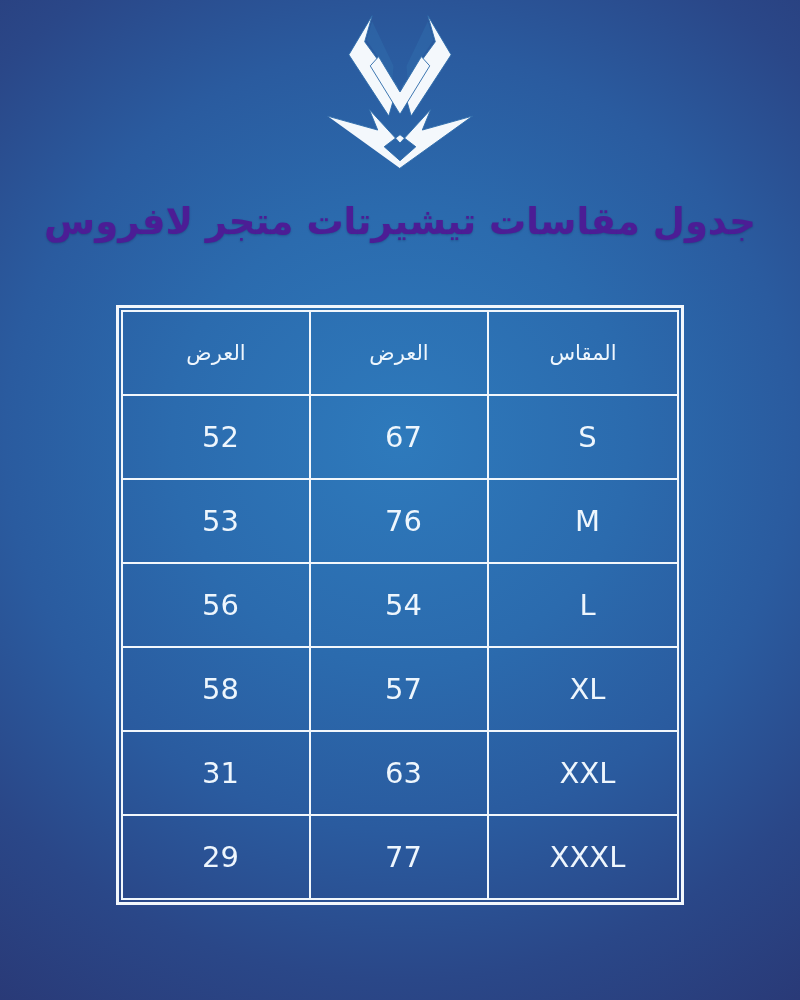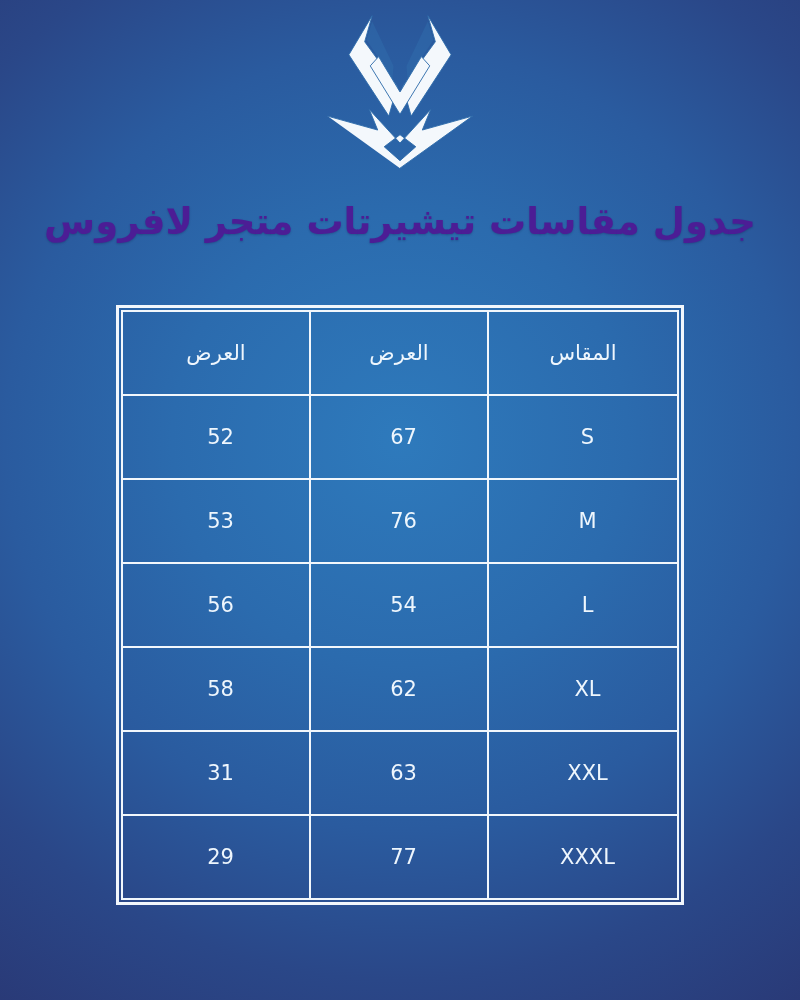--- a/index.html
+++ b/index.html
@@ -62,21 +62,21 @@
     vertical-align: middle;
     color: #eef6fd;
     font-weight: 400;
     padding: 0;
   }
   table.size-table th {
     font-size: 21px;
     font-weight: 500;
   }
   table.size-table td {
-    font-size: 21px;
+    font-size: 29px;
     padding-left: 9px;
   }
   col.col-size   { width: 190px; }
   col.col-length { width: 178px; }
   col.col-width  { width: 188px; }
 </style>
 </head>
 <body>
 
 <div class="page">
@@ -124,21 +124,21 @@
           <td>76</td>
           <td>53</td>
         </tr>
         <tr>
           <td>L</td>
           <td>54</td>
           <td>56</td>
         </tr>
         <tr>
           <td>XL</td>
-          <td>62</td>
+          <td>57</td>
           <td>58</td>
         </tr>
         <tr>
           <td>XXL</td>
           <td>63</td>
           <td>31</td>
         </tr>
         <tr>
           <td>XXXL</td>
           <td>77</td>

